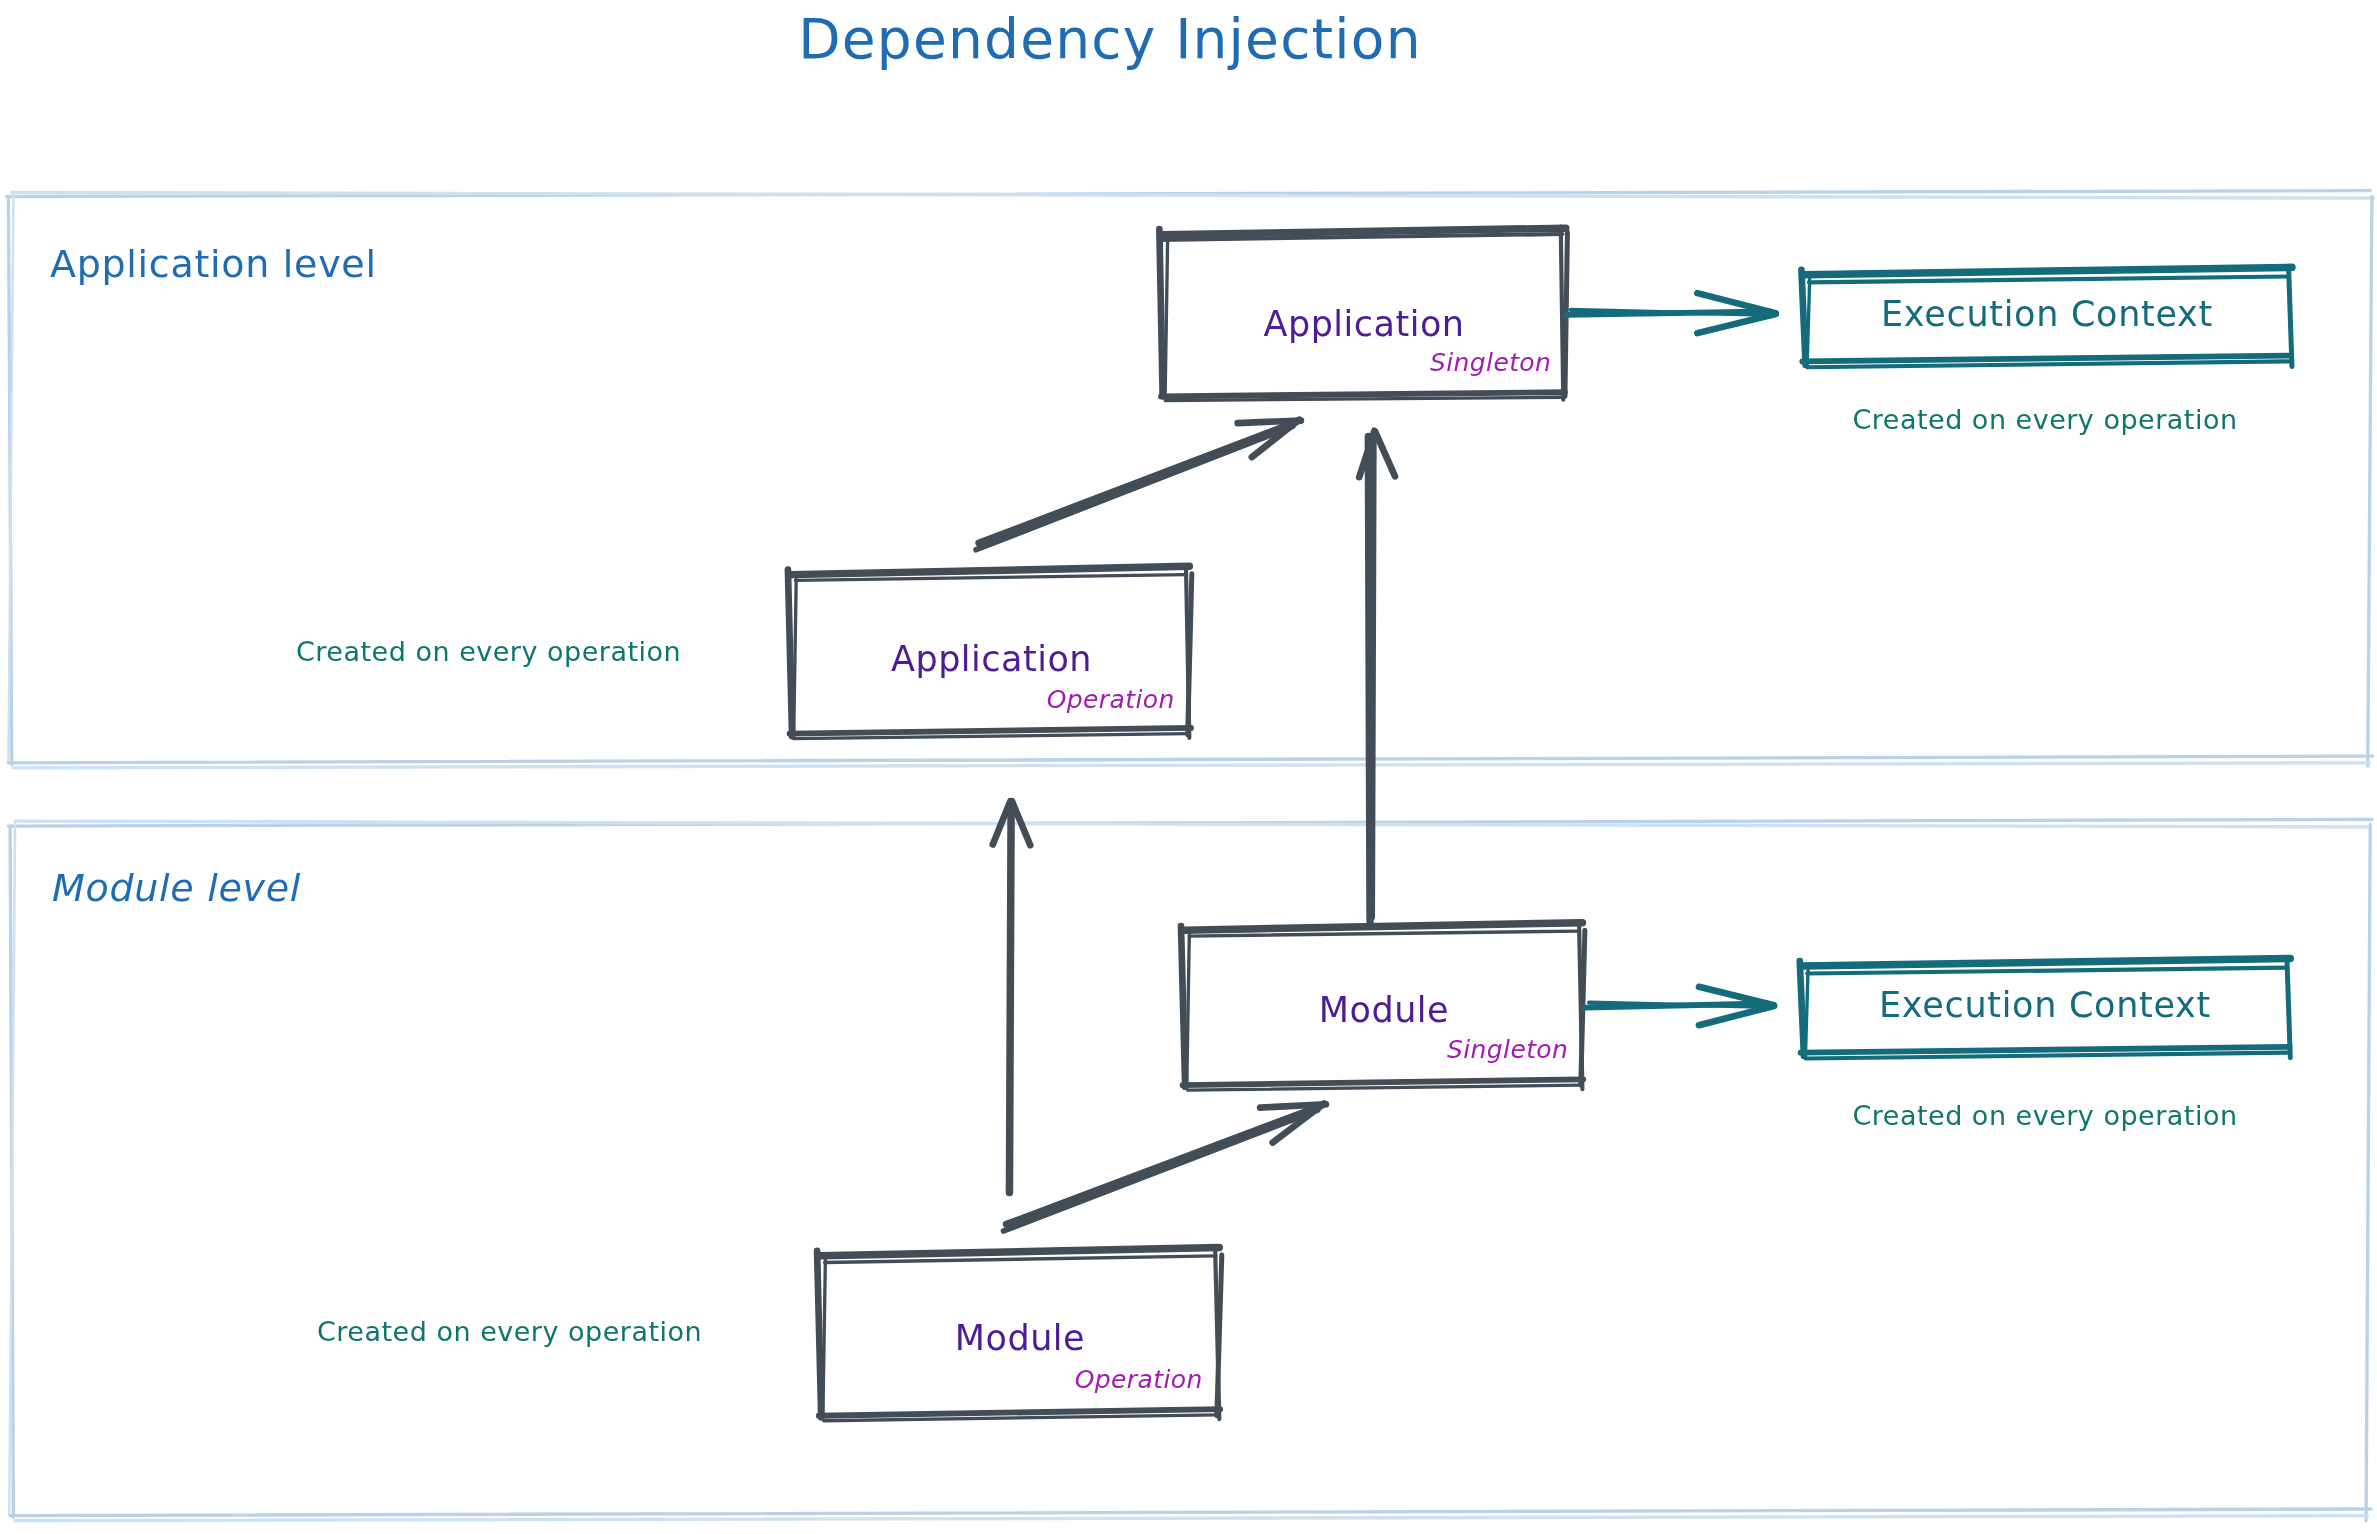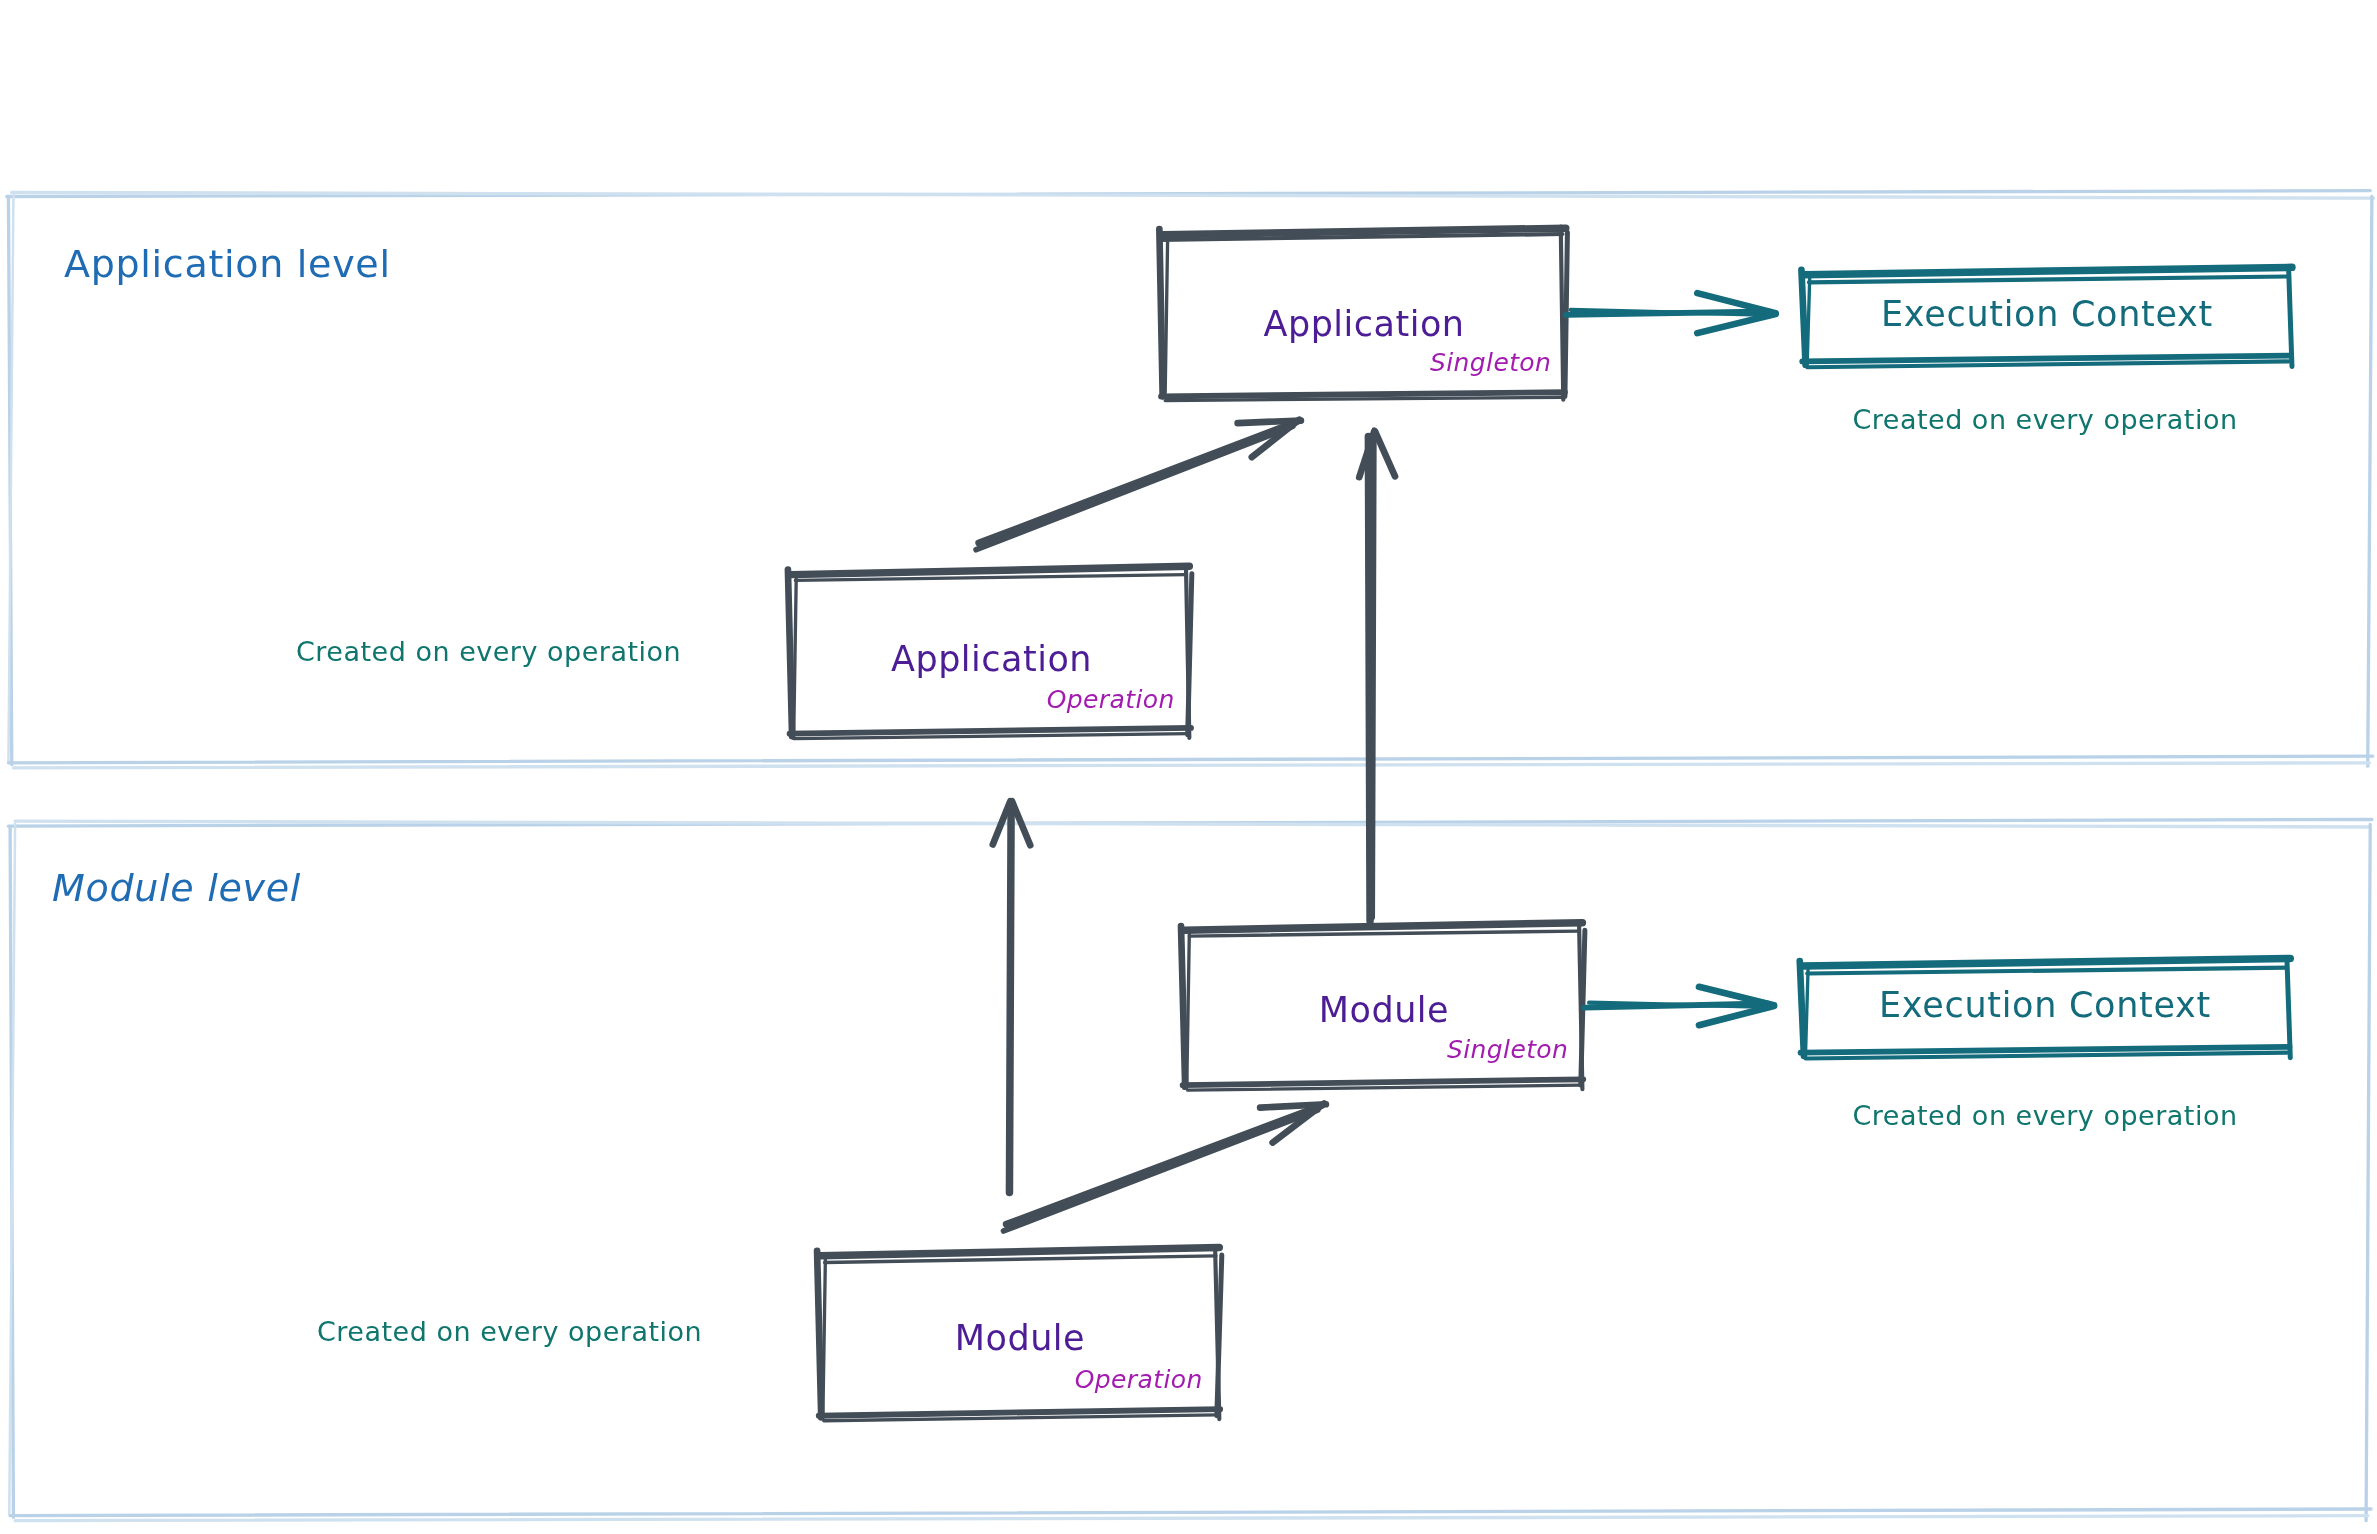--- a/index.html
+++ b/index.html
@@ -191,22 +191,23 @@
     </g>
 
     <g>
       <path d="M 1212 1432 L 1214 968" stroke="#434d57" stroke-width="9" fill="none" stroke-linecap="round"></path>
       <path d="M 1192 1014 L 1213 962" stroke="#434d57" stroke-width="8" fill="none" stroke-linecap="round"></path>
       <path d="M 1237 1015 L 1215 962" stroke="#434d57" stroke-width="8" fill="none" stroke-linecap="round"></path>
     </g>
 
   </svg>
 
-
-  <div class="txt group-label" style="left:64px; top:242px;">Application level</div>
+  <div class="txt title center" style="left:1110px; top:6.7px;">Dependency Injection</div>
+
+  <div class="txt group-label" style="left:50px; top:242px;">Application level</div>
   <div class="txt group-label" style="left:52px; top:866px;font-style:italic;">Module level</div>
 
   <div style="position:absolute; left:1160px; top:227px; width:408px; height:175px;">
     <div class="txt box-title center" style="left:50%; top:77px;">Application</div>
     <div class="txt box-scope" style="right:16.7px; top:121px;">Singleton</div>
   </div>
 
   <div style="position:absolute; left:790px; top:568px; width:403px; height:172px;">
     <div class="txt box-title center" style="left:50%; top:71px;">Application</div>
     <div class="txt box-scope" style="right:18.3px; top:117px;">Operation</div>

